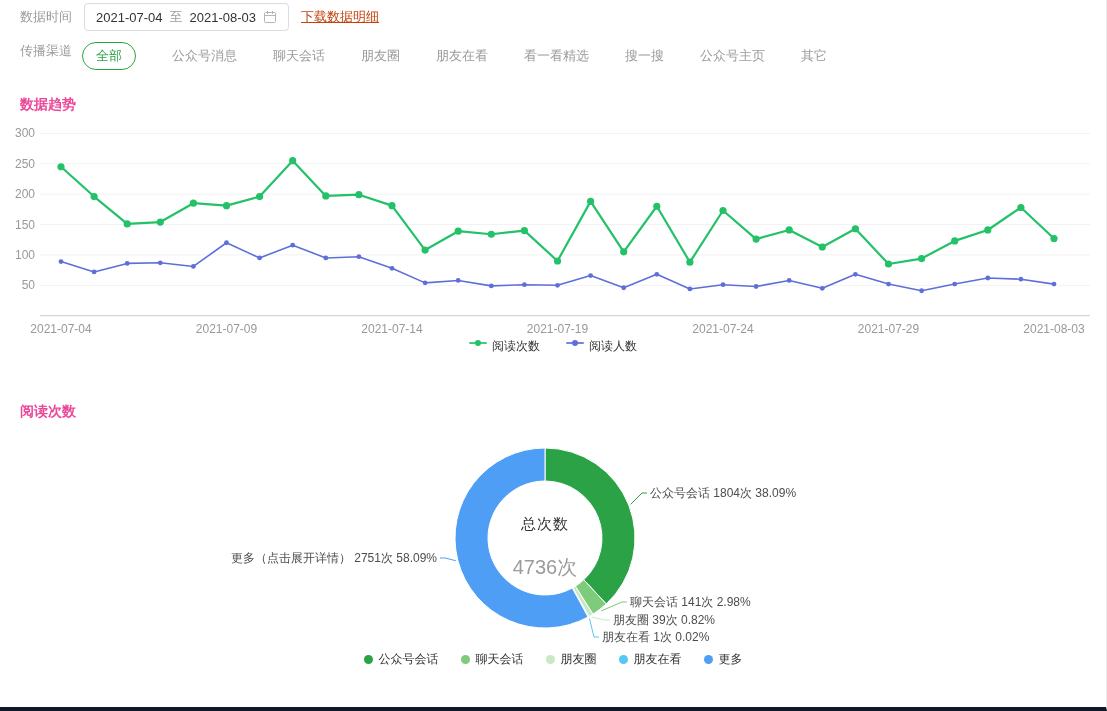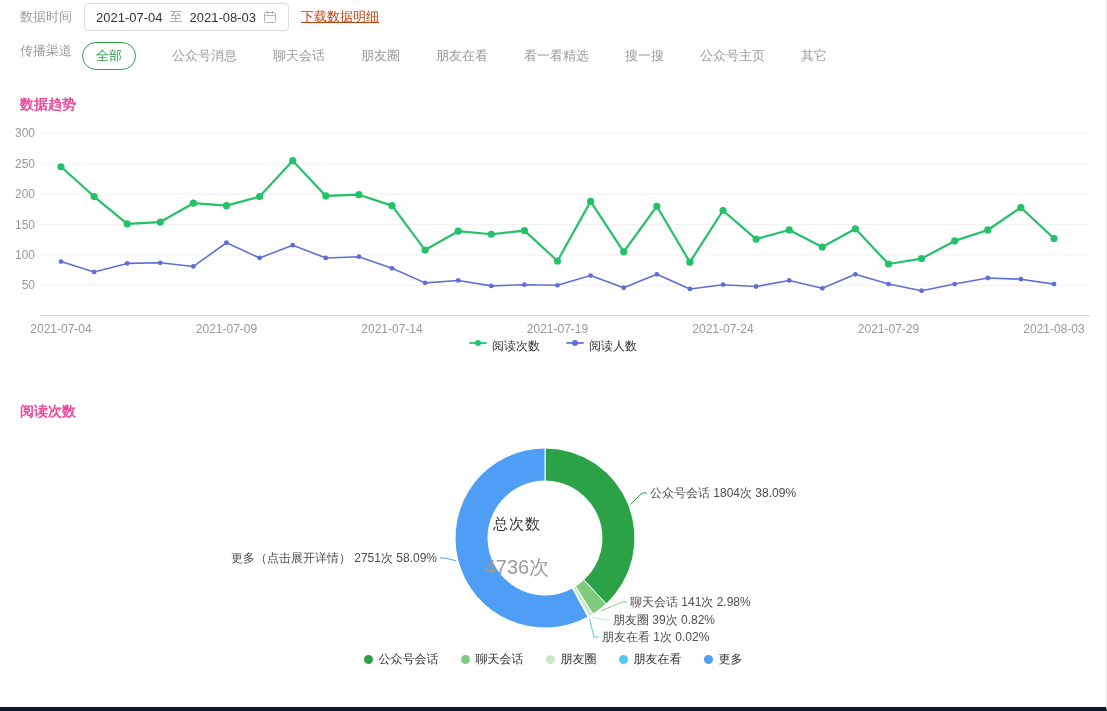--- a/index.html
+++ b/index.html
@@ -29,21 +29,21 @@
   #trend-svg { top:118px; }
   #donut-svg { top:430px; }
   .trend-legend { position:absolute; top:338px; left:0; width:100%; display:flex; justify-content:center; gap:26px; font-size:12px; color:#333; }
   .tlegend-item { display:flex; align-items:flex-start; gap:5px; cursor:pointer; }
   .lmark { position:relative; width:18px; height:10px; display:inline-block; }
   .lmark .seg { position:absolute; left:0; top:4px; width:18px; height:2px; border-radius:1px; opacity:.85; }
   .lmark .dot { position:absolute; left:6px; top:2px; width:6px; height:6px; border-radius:50%; }
   .donut-legend { position:absolute; top:651px; left:0; width:100%; display:flex; justify-content:center; gap:22px; font-size:12px; color:#333; }
   .dlegend-item { display:flex; align-items:center; gap:6px; cursor:pointer; }
   .ldot { width:9px; height:9px; border-radius:50%; display:inline-block; }
-  .center-label { position:absolute; top:515px; left:452px; width:130px; text-align:center; pointer-events:none; }
+  .center-label { position:absolute; top:515px; left:480px; width:130px; text-align:center; pointer-events:none; }
   .center-label .l1 { font-size:15px; color:#333; font-weight:500; letter-spacing:1px; }
   .center-label .l2 { font-size:20px; color:#9b9b9b; margin-top:20px; }
   svg text { font-family:"Liberation Sans","DejaVu Sans",sans-serif; }
 </style>
 </head>
 <body>
 
 <div class="page">
 
   <div class="row-date">

